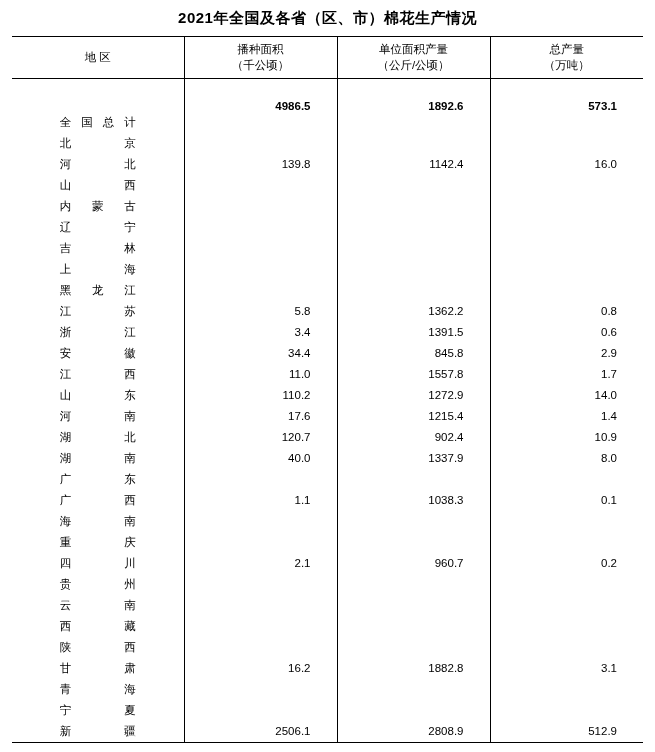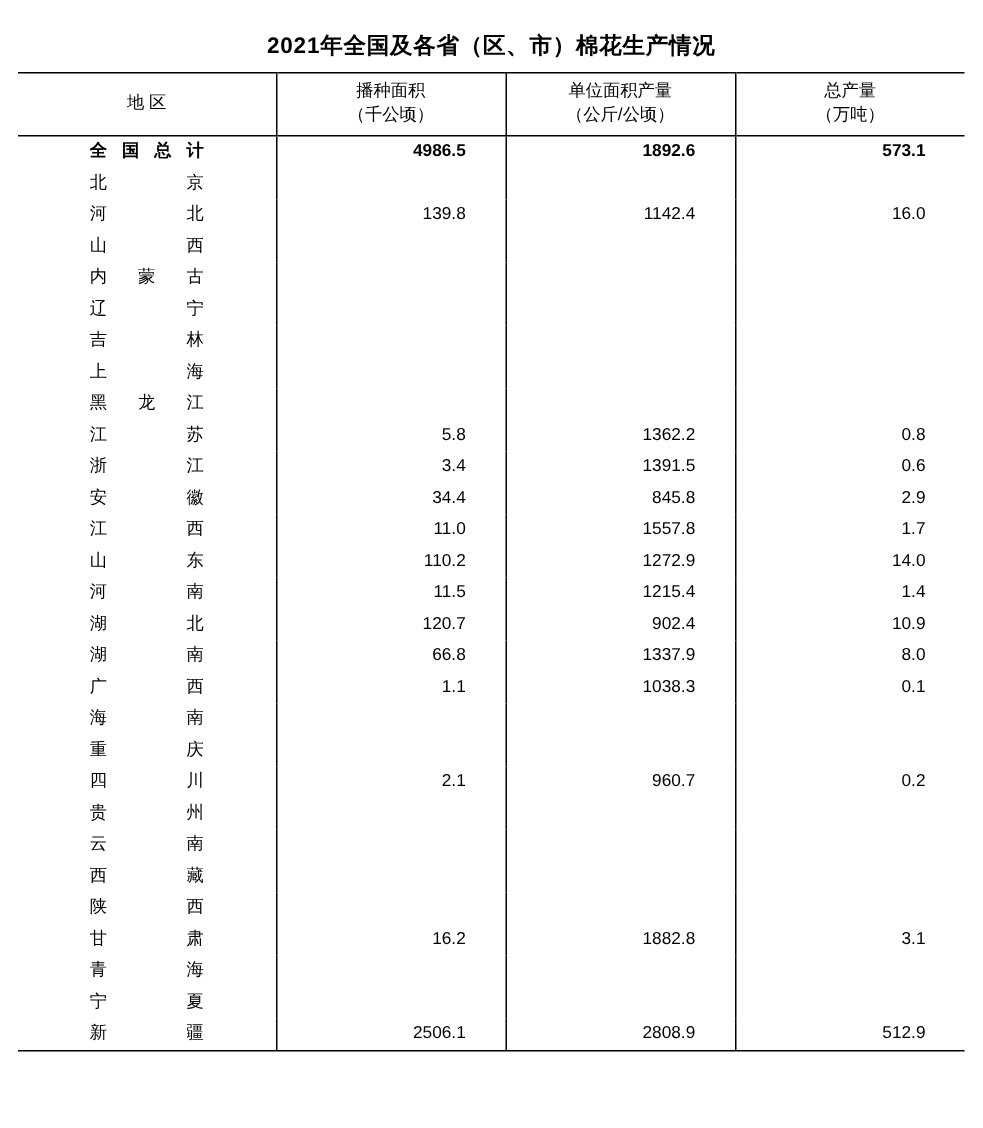--- a/index.html
+++ b/index.html
@@ -21,21 +21,20 @@
     box-sizing: border-box;
     padding: 0 12px;
   }
   .doc-title {
     text-align: center;
     font-size: 15px;
     font-weight: bold;
     letter-spacing: 0.5px;
     padding: 9px 0 8px 0;
     font-family: "Liberation Sans", "DejaVu Sans", sans-serif;
-    margin-top: 12px;
   }
   table.data {
     width: 631px;
     border-collapse: collapse;
     table-layout: fixed;
     font-size: 11.5px;
     font-family: "Liberation Sans", "DejaVu Sans", sans-serif;
   }
   table.data col.c-region { width: 172px; }
   table.data col.c-v1 { width: 153px; }
@@ -77,21 +76,22 @@
   }
   td.num {
     text-align: right;
     padding-right: 26px;
     font-family: "Liberation Sans", "DejaVu Sans", sans-serif;
   }
   tr.total td {
     font-weight: bold;
   }
   tr.total td.region .namewrap {
-    font-weight: bold;
+    font-weight: normal;
+    margin-top: 33px;
   }
   tbody tr.last td {
     border-bottom: none;
   }
   .table-wrap {
     position: relative;
   }
   .bottom-rule {
     border-top: 1.6px solid #000;
     width: 631px;
@@ -210,35 +210,41 @@
             <td class="num vline">1.7</td>
           </tr>
           <tr>
             <td class="region"><span class="namewrap">山东</span></td>
             <td class="num vline">110.2</td>
             <td class="num vline">1272.9</td>
             <td class="num vline">14.0</td>
           </tr>
           <tr>
             <td class="region"><span class="namewrap">河南</span></td>
-            <td class="num vline">11.5</td>
+            <td class="num vline">17.6</td>
             <td class="num vline">1215.4</td>
             <td class="num vline">1.4</td>
           </tr>
           <tr>
             <td class="region"><span class="namewrap">湖北</span></td>
             <td class="num vline">120.7</td>
             <td class="num vline">902.4</td>
             <td class="num vline">10.9</td>
           </tr>
           <tr>
             <td class="region"><span class="namewrap">湖南</span></td>
-            <td class="num vline">66.8</td>
+            <td class="num vline">40.0</td>
             <td class="num vline">1337.9</td>
             <td class="num vline">8.0</td>
+          </tr>
+          <tr>
+            <td class="region"><span class="namewrap">广东</span></td>
+            <td class="num vline"></td>
+            <td class="num vline"></td>
+            <td class="num vline"></td>
           </tr>
           <tr>
             <td class="region"><span class="namewrap">广西</span></td>
             <td class="num vline">1.1</td>
             <td class="num vline">1038.3</td>
             <td class="num vline">0.1</td>
           </tr>
           <tr>
             <td class="region"><span class="namewrap">海南</span></td>
             <td class="num vline"></td>

